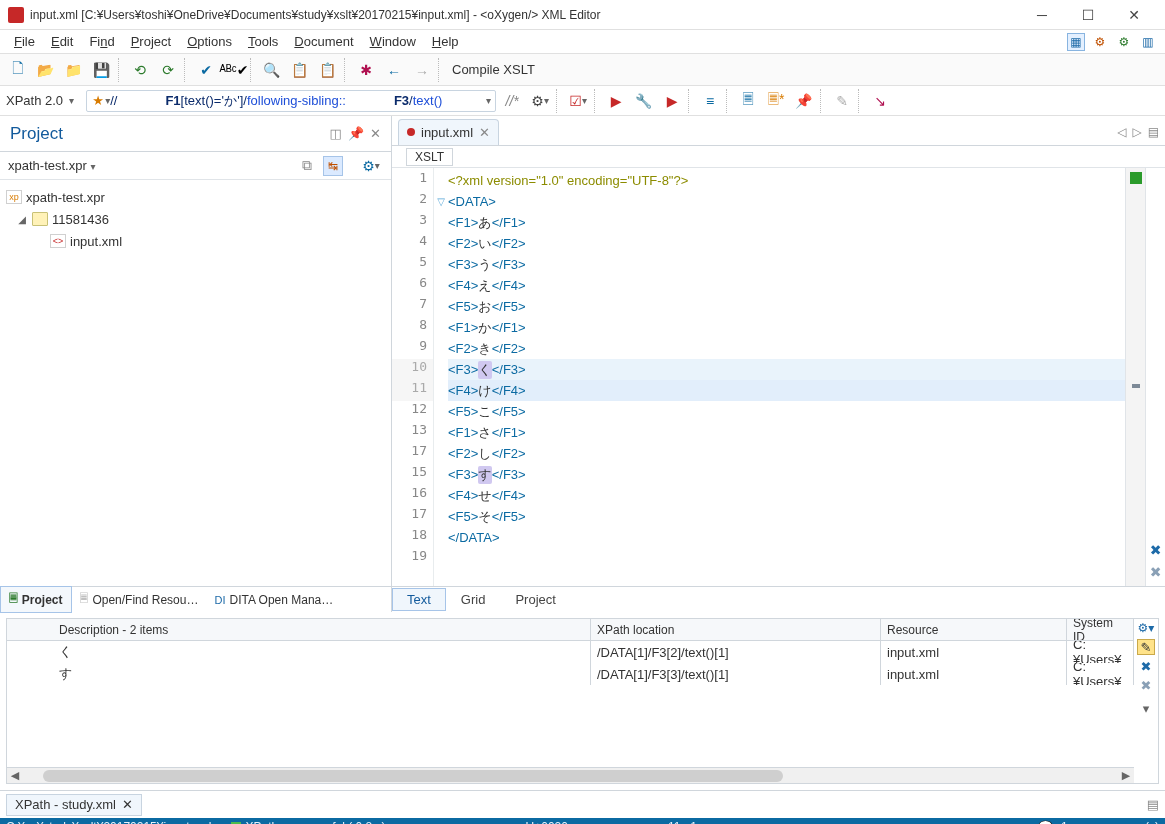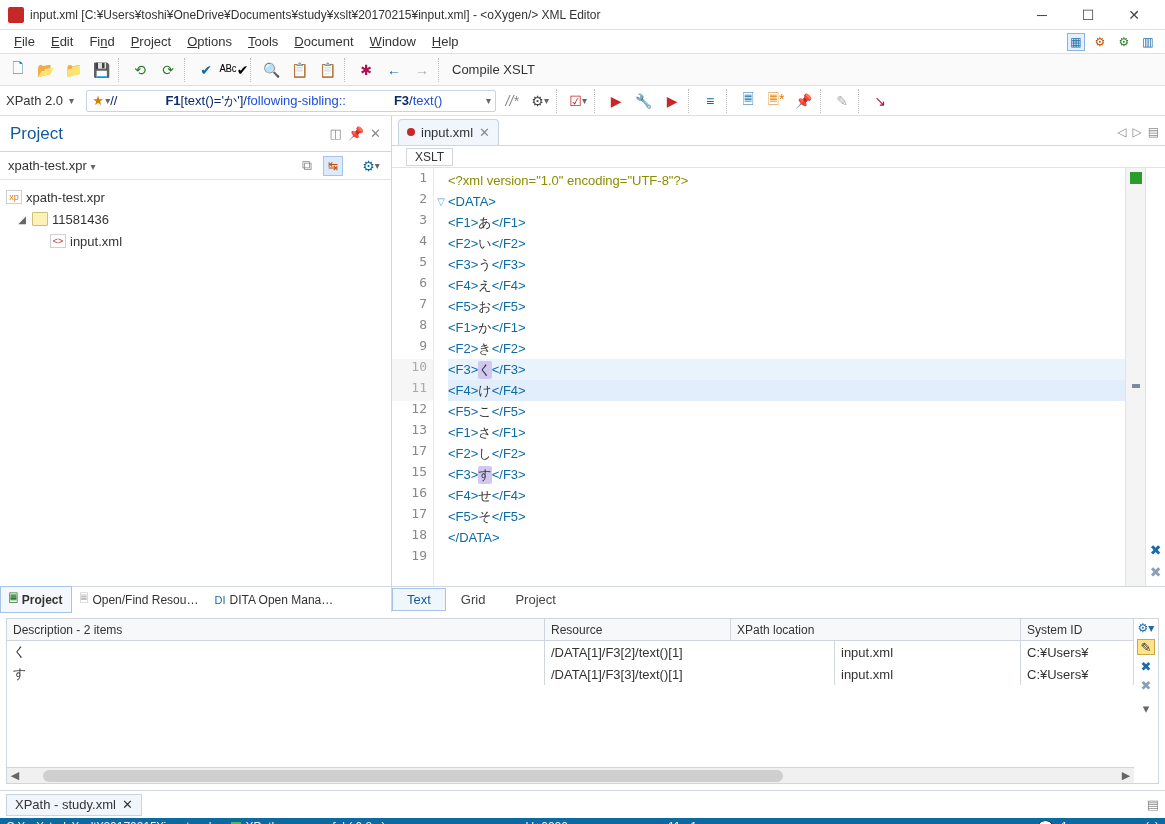--- a/index.html
+++ b/index.html
@@ -76,21 +76,21 @@
 .stripe .sq{width:12px;height:12px;background:#2b9b2b;}
 .stripe .dash{width:8px;height:4px;background:#7d8a97;}
 .rstack{width:20px;border-left:1px solid #e0e4e8;display:flex;flex-direction:column;align-items:center;justify-content:flex-end;gap:6px;padding-bottom:6px;}
 .rstack .xmark{color:#1d6aa8;font-size:14px;}
 .edbot{height:26px;border-top:1px solid #d0d6dc;display:flex;align-items:center;background:#fff;}
 .ebtab{padding:3px 14px;border:1px solid transparent;font-size:13px;color:#444;}
 .ebtab.active{border:1px solid #a6c4e8;background:#f0f6fc;color:#125a9c;}
 .results{height:166px;border-top:1px solid #d0d6dc;display:flex;flex-direction:column;margin:6px;border:1px solid #d0d6dc;}
 .rhead{height:22px;display:flex;align-items:center;background:#f6f8fa;border-bottom:1px solid #d0d6dc;font-size:12px;}
 .rcol{padding:0 6px;border-right:1px solid #d0d6dc;height:100%;display:flex;align-items:center;overflow:hidden;}
-.rc-desc{flex:0 0 538px;}
+.rc-desc{flex:0 0 538px;margin-left:46px;}
 .rc-xp{flex:0 0 290px;}
 .rc-res{flex:0 0 186px;}
 .rc-sys{flex:1;}
 .rside{width:24px;display:flex;flex-direction:column;align-items:center;gap:4px;padding-top:2px;}
 .rside .gear{color:#1d6aa8;font-size:12px;}
 .rside .hlon{background:#ffe38a;border:1px solid #caa94a;width:18px;height:16px;display:flex;align-items:center;justify-content:center;}
 .rbody{flex:1;display:flex;}
 .rrows{flex:1;overflow:hidden;}
 .rrow{height:22px;display:flex;align-items:center;font-size:13px;}
 .rscroll{height:16px;background:#f0f0f0;border-top:1px solid #d0d6dc;display:flex;align-items:center;}
@@ -336,22 +336,22 @@
       <div class="ebtab">Project</div>
     </div>
   </div>
 </div>
 
 <div class="results">
   <div style="display:flex;flex:1;">
     <div style="flex:1;display:flex;flex-direction:column;">
       <div class="rhead">
         <div class="rcol rc-desc">Description - 2 items</div>
+        <div class="rcol rc-xp">XPath location</div>
         <div class="rcol rc-res">Resource</div>
-        <div class="rcol rc-xp">XPath location</div>
         <div class="rcol rc-sys">System ID</div>
       </div>
       <div class="rbody">
         <div class="rrows" id="rrows">
             <div class="rrow">
               <div class="rcol rc-desc">く</div>
               <div class="rcol rc-xp">/DATA[1]/F3[2]/text()[1]</div>
               <div class="rcol rc-res">input.xml</div>
               <div class="rcol rc-sys">C:¥Users¥</div>
             </div>

